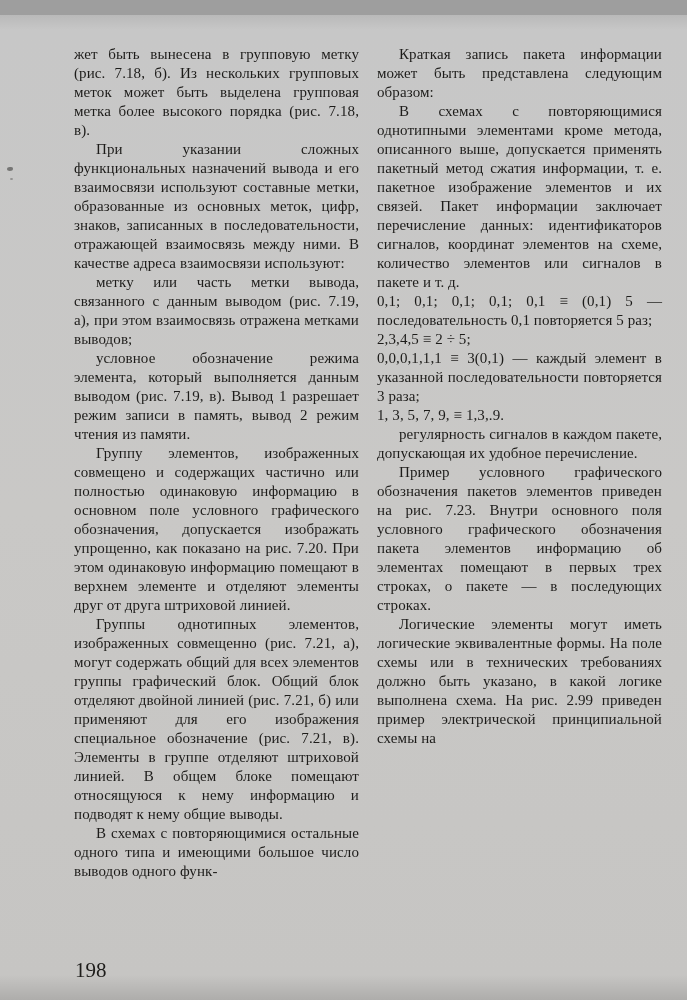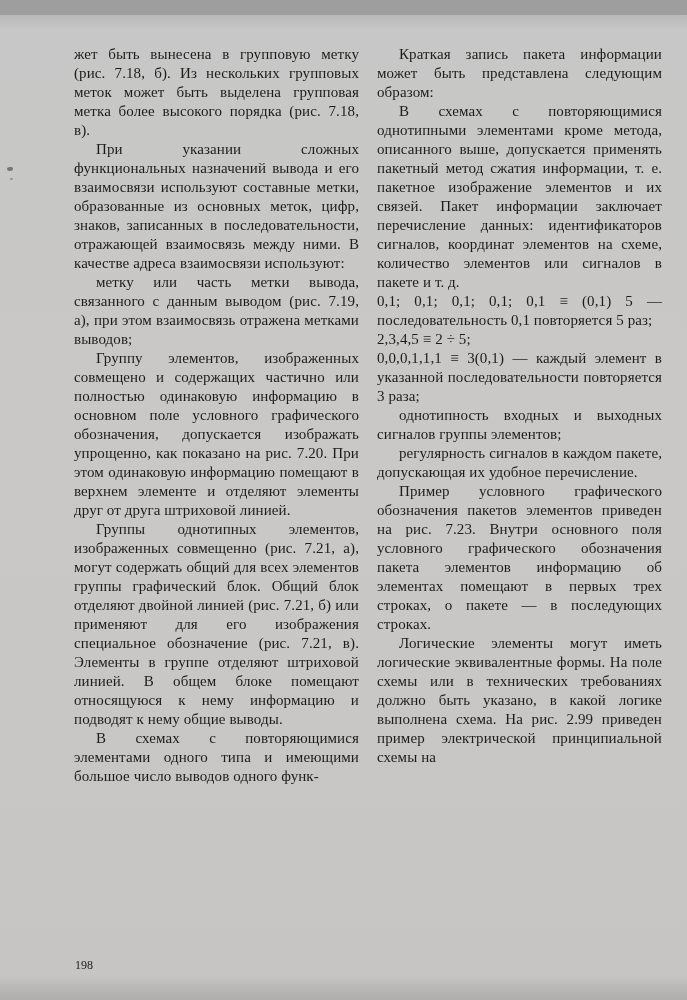--- a/index.html
+++ b/index.html
@@ -39,21 +39,21 @@
     margin: 0;
     padding: 0;
   }
   p.indent {
     text-indent: 22px;
   }
   .page-number {
     position: absolute;
     left: 75px;
     top: 943px;
-    font-size: 12px;
+    font-size: 21px;
     color: #1d1c1a;
   }
   .speck {
     position: absolute;
     left: 7px;
     top: 152px;
     width: 6px;
     height: 4px;
     background: #4a4a48;
     border-radius: 50% 40% 60% 50%;
@@ -77,32 +77,33 @@
 
   <span class="speck"></span>
   <span class="speck2"></span>
 
   <div class="content">
 
     <div class="column">
       <p class="para">жет быть вынесена в групповую метку (рис. 7.18, б). Из нескольких групповых меток может быть выделена групповая метка более высокого порядка (рис. 7.18, в).</p>
       <p class="para indent">При указании сложных функциональных назначений вывода и его взаимосвязи используют составные метки, образованные из основных меток, цифр, знаков, записанных в последовательности, отражающей взаимосвязь между ними. В качестве адреса взаимосвязи используют:</p>
       <p class="para indent">метку или часть метки вывода, связанного с данным выводом (рис. 7.19, а), при этом взаимосвязь отражена метками выводов;</p>
+      <p class="para indent">условное обозначение режима элемента, который выполняется данным выводом (рис. 7.19, в). Вывод 1 разрешает режим записи в память, вывод 2 режим чтения из памяти.</p>
       <p class="para indent">Группу элементов, изображенных совмещено и содержащих частично или полностью одинаковую информацию в основном поле условного графического обозначения, допускается изображать упрощенно, как показано на рис. 7.20. При этом одинаковую информацию помещают в верхнем элементе и отделяют элементы друг от друга штриховой линией.</p>
       <p class="para indent">Группы однотипных элементов, изображенных совмещенно (рис. 7.21, а), могут содержать общий для всех элементов группы графический блок. Общий блок отделяют двойной линией (рис. 7.21, б) или применяют для его изображения специальное обозначение (рис. 7.21, в). Элементы в группе отделяют штриховой линией. В общем блоке помещают относящуюся к нему информацию и подводят к нему общие выводы.</p>
-      <p class="para indent">В схемах с повторяющимися элементами одного типа и имеющими большое число выводов одного функ-</p>
+      <p class="para indent">В схемах с повторяющимися остальные одного типа и имеющими большое число выводов одного функ-</p>
     </div>
 
     <div class="column">
       <p class="para indent">Краткая запись пакета информации может быть представлена следующим образом:</p>
       <p class="para indent">В схемах с повторяющимися однотипными элементами кроме метода, описанного выше, допускается применять пакетный метод сжатия информации, т. е. пакетное изображение элементов и их связей. Пакет информации заключает перечисление данных: идентификаторов сигналов, координат элементов на схеме, количество элементов или сигналов в пакете и т. д.</p>
       <p class="para">0,1; 0,1; 0,1; 0,1; 0,1 ≡ (0,1) 5 — последовательность 0,1 повторяется 5 раз;</p>
       <p class="para">2,3,4,5 ≡ 2 ÷ 5;</p>
       <p class="para">0,0,0,1,1,1 ≡ 3(0,1) — каждый элемент в указанной последовательности повторяется 3 раза;</p>
-      <p class="para indent">однотипность входных и выходных сигналов группы элементов;</p>
+      <p class="para">1, 3, 5, 7, 9, ≡ 1,3,.9.</p>
       <p class="para indent">регулярность сигналов в каждом пакете, допускающая их удобное перечисление.</p>
       <p class="para indent">Пример условного графического обозначения пакетов элементов приведен на рис. 7.23. Внутри основного поля условного графического обозначения пакета элементов информацию об элементах помещают в первых трех строках, о пакете — в последующих строках.</p>
       <p class="para indent">Логические элементы могут иметь логические эквивалентные формы. На поле схемы или в технических требованиях должно быть указано, в какой логике выполнена схема. На рис. 2.99 приведен пример электрической принципиальной схемы на</p>
     </div>
 
   </div>
 
   <div class="page-number">198</div>
 
 </div>

